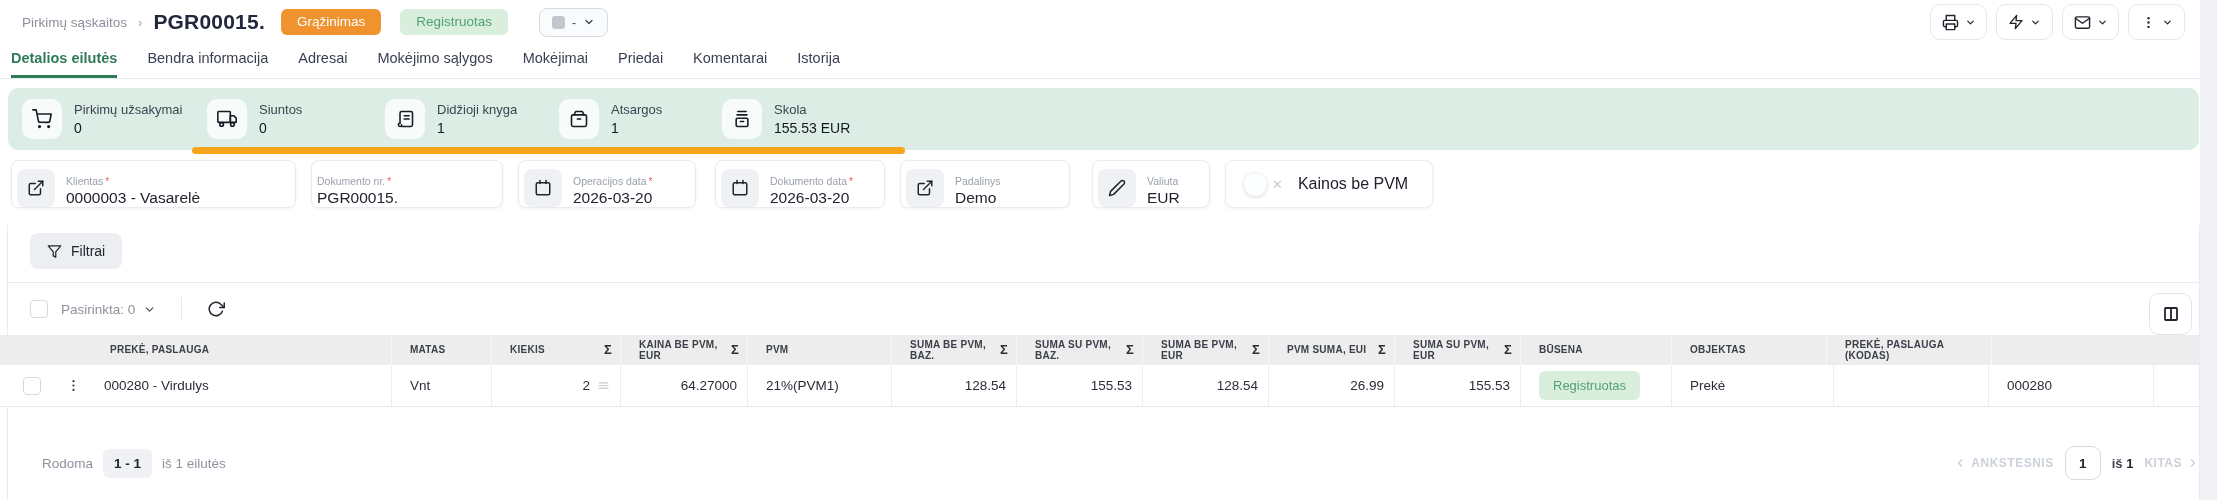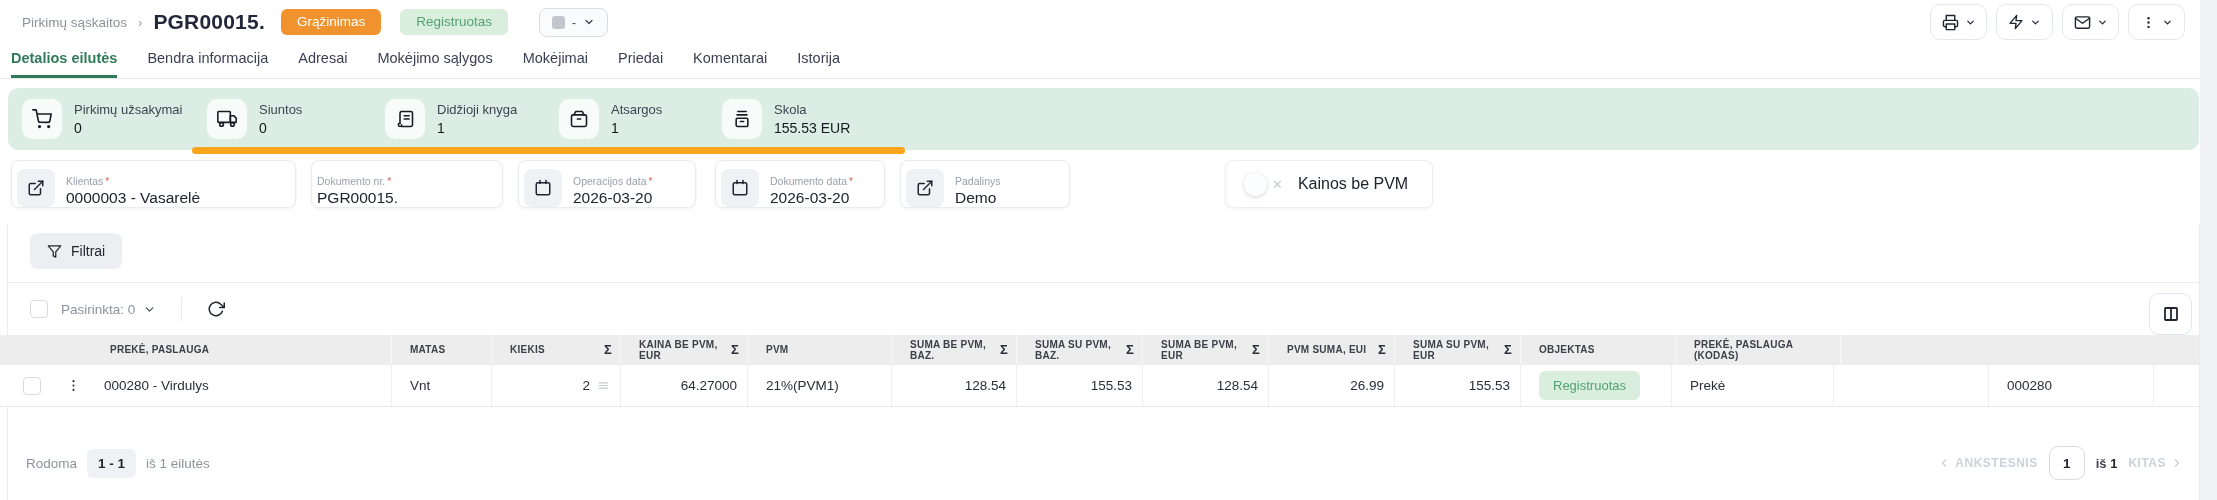--- a/index.html
+++ b/index.html
@@ -75,21 +75,21 @@
   .c10{width:151px}.c11{width:162px}.c12{width:155px}.c13{width:165px}
   .c14{width:44px; border-right:none}
   .td.c0 { padding-left:0; }
   .row-cbx { margin-left:23px; }
   .row-kebab { margin-left:25px; color:#2a2e38; cursor:pointer; }
   .row-title { margin-left:23px; }
   .lines-ico { margin-left:7px; color:#c6cad1; }
   .badge-row { background:#d9eedd; color:#53a171; font-size:13px; padding:8px 14px; border-radius:6px; line-height:1; }
 
   
-  .pfooter { position:absolute; left:3px; top:443px; width:2192px; height:40px; display:flex; align-items:center; padding-left:23px; padding-right:12px; }
+  .pfooter { position:absolute; left:19px; top:443px; width:2192px; height:40px; display:flex; align-items:center; padding-left:23px; padding-right:12px; }
   .foot-gray { font-size:13.5px; color:#8d929c; }
   .range-pill { margin:0 10px; background:#f0f1f4; border-radius:6px; padding:7px 11px; font-size:13.5px; font-weight:bold; color:#23262e; }
   .pager { margin-left:auto; display:flex; align-items:center; gap:11px; }
   .pg-dis { font-size:12px; font-weight:bold; letter-spacing:.5px; color:#ccd1da; display:flex; align-items:center; gap:5px; cursor:pointer; }
   .pg-box { width:36px; height:34px; border:1px solid #d8dbe2; border-radius:9px; display:flex; align-items:center; justify-content:center; font-size:13.5px; font-weight:bold; color:#23262e; background:#fff; cursor:pointer; }
   .pg-of { font-size:13px; font-weight:bold; color:#3f4450; }
   .pg-of b { color:#23262e; }
 
   .gutter { position:absolute; left:2200px; top:0; width:17px; height:500px; background:#f1f2f5; }
 </style>
@@ -303,20 +303,31 @@
       <div class="ftile">
         <svg width="18" height="18" viewBox="0 0 24 24" fill="none" stroke="currentColor" stroke-width="2" stroke-linecap="round" stroke-linejoin="round">
             <path d="M18 13v6a2 2 0 0 1-2 2H5a2 2 0 0 1-2-2V8a2 2 0 0 1 2-2h6"></path>
             <polyline points="15 3 21 3 21 9"></polyline>
             <line x1="10" y1="14" x2="21" y2="3"></line>
           </svg>
       </div>
       <div>
         <div class="flabel">Padalinys</div>
         <div class="fvalue">Demo</div>
+      </div>
+    </div>
+    <div class="fcard" style="left:1084px; width:118px">
+      <div class="ftile">
+        <svg width="18" height="18" viewBox="0 0 24 24" fill="none" stroke="currentColor" stroke-width="2" stroke-linecap="round" stroke-linejoin="round">
+            <path d="M17 3a2.85 2.85 0 1 1 4 4L7.5 20.5 2 22l1.5-5.5z"></path>
+          </svg>
+      </div>
+      <div>
+        <div class="flabel">Valiuta</div>
+        <div class="fvalue">EUR</div>
       </div>
     </div>
     <div class="toggle-card" style="left:1217px; width:208px">
       <span class="knob"></span>
       <span class="knob-x">✕</span>
       <span class="toggle-label">Kainos be PVM</span>
     </div>
   </div>
 
   <div class="panel-border-l"></div>
@@ -391,20 +402,23 @@
           <span class="sum">Σ</span>
         </div>
       <div class="th c8 num">
           <span>PVM SUMA, EUI</span>
           <span class="sum">Σ</span>
         </div>
       <div class="th c9 num">
           <span>SUMA SU PVM, EUR</span>
           <span class="sum">Σ</span>
         </div>
+      <div class="th c10">
+          <span>BŪSENA</span>
+        </div>
       <div class="th c12">
           <span>OBJEKTAS</span>
         </div>
       <div class="th c13">
           <span>PREKĖ, PASLAUGA (KODAS)</span>
         </div>
       <div class="th c14"></div>
     </div>
 
     <div class="trow">

